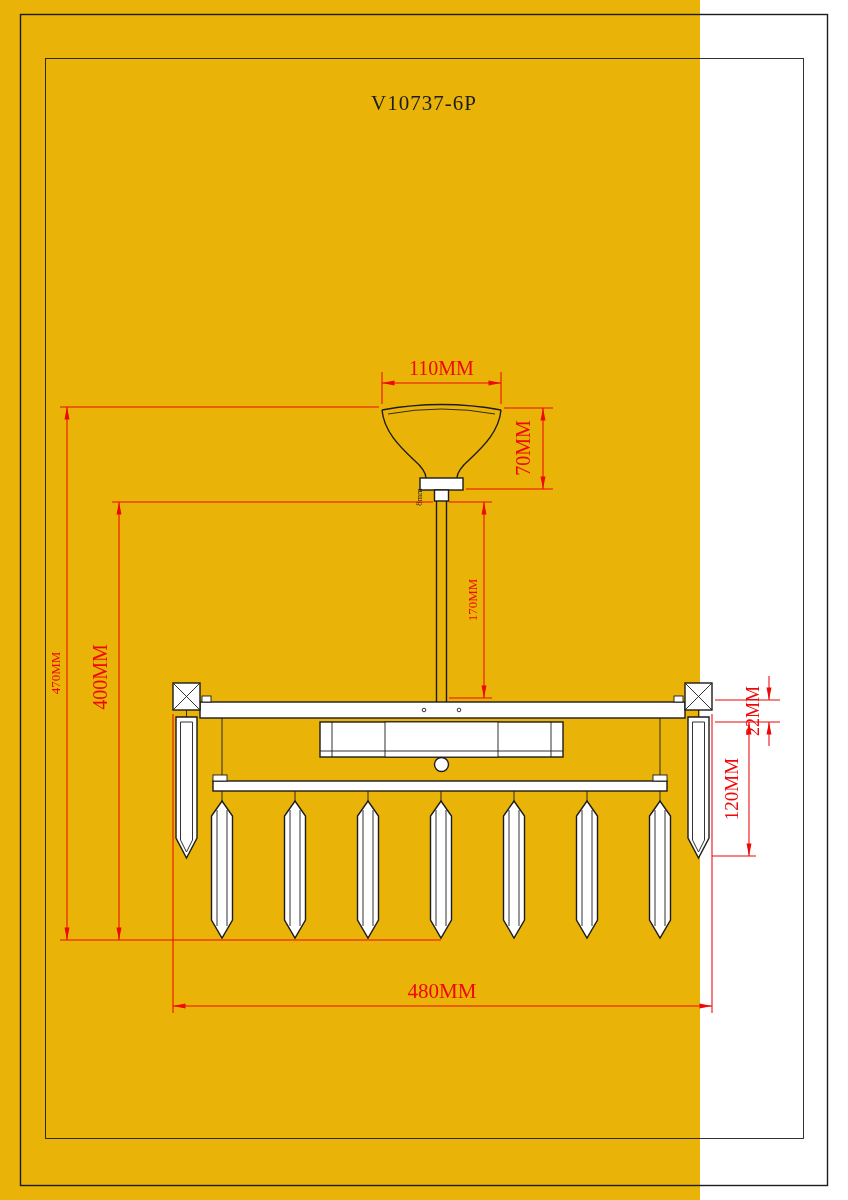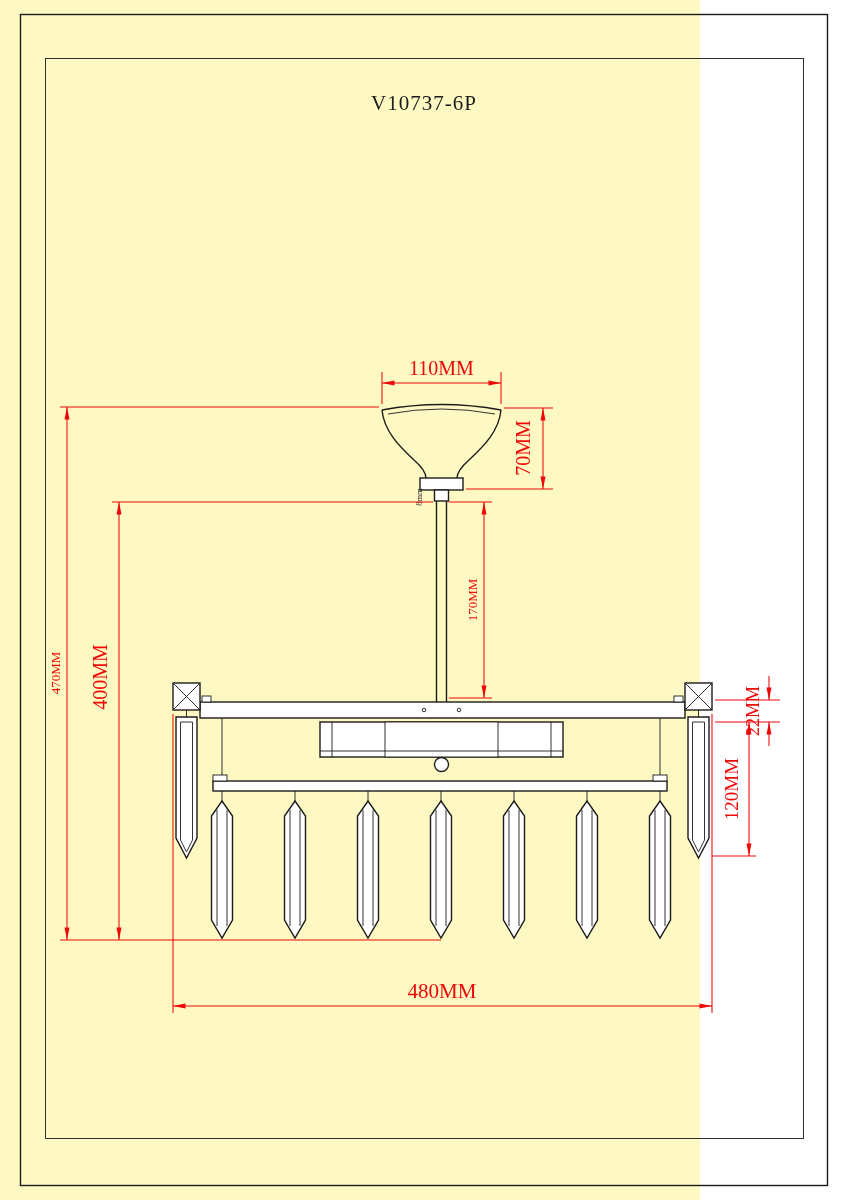--- a/index.html
+++ b/index.html
@@ -1,20 +1,20 @@
 <!DOCTYPE html>
 <html style="--c-ink: #1c1c1c; --c-dim: #ee0808;"><head>
 <meta charset="utf-8">
 <style>
   :root{
     --c-ink:#1c1c1c;
     --c-dim:#ee0808;
   }
   html,body{margin:0;padding:0;background:#ffffff;}
-  main{width:700px;height:1200px;position:relative;background:#fef9c3;}
+  main{width:700px;height:1200px;position:relative;background:#eab308;}
   svg{display:block;}
   
   .k   {stroke:var(--c-ink);fill:none;stroke-width:1.4;}
   .kt  {stroke:var(--c-ink);fill:none;stroke-width:0.9;}
   .kw  {stroke:var(--c-ink);fill:#ffffff;stroke-width:1.4;}
   .kwt {stroke:var(--c-ink);fill:#ffffff;stroke-width:0.9;}
   
   .r   {stroke:var(--c-dim);fill:none;stroke-width:1.05;}
   .dim-fill{fill:var(--c-dim);}
   

